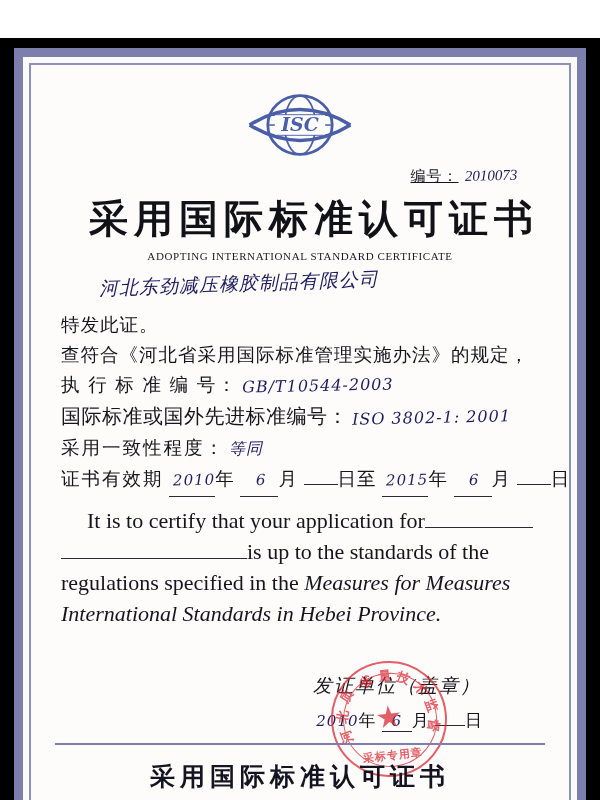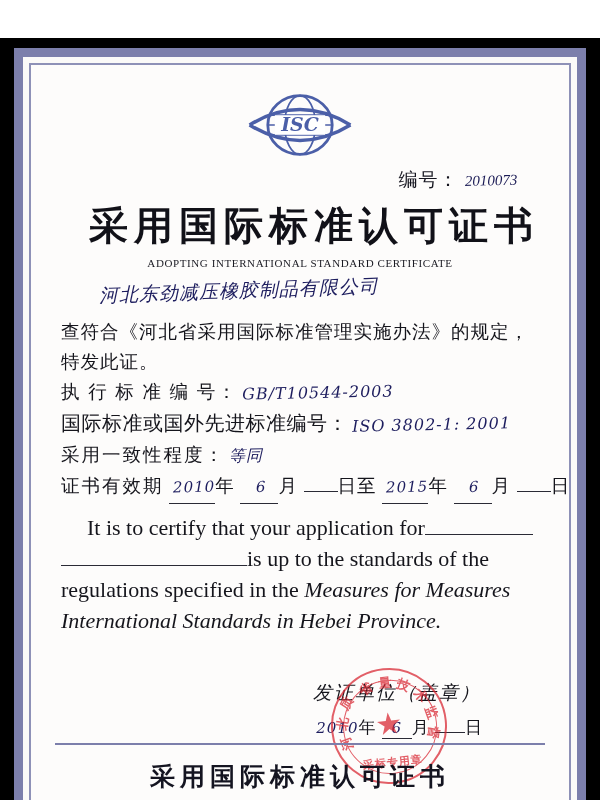--- a/index.html
+++ b/index.html
@@ -66,23 +66,24 @@
 
   
   .serial-row {
     display: flex;
     justify-content: flex-end;
     align-items: baseline;
     margin-top: 6px;
     padding-right: 22px;
   }
   .serial-label {
-    font-size: 19px;
+    font-size: 15px;
     color: #14141e;
     letter-spacing: 1px;
+    text-decoration: underline;
   }
   .serial-value {
     font-family: "Liberation Serif", serif;
     font-style: italic;
     font-size: 15px;
     color: #1b1b55;
     margin-left: 6px;
     transform: rotate(-1.5deg);
     transform-origin: left bottom;
   }
@@ -354,22 +355,22 @@
 
         <div class="title-cn">采用国际标准认可证书</div>
         <div class="title-en">ADOPTING INTERNATIONAL STANDARD CERTIFICATE</div>
 
         <div class="body-block">
 
           <div class="company-line">
             <span class="company-hand">河北东劲减压橡胶制品有限公司</span>
           </div>
 
+          <div class="line">特发此证。</div>
           <div class="line">查符合《河北省采用国际标准管理实施办法》的规定，</div>
-          <div class="line">特发此证。</div>
 
           <div class="field-row">
             <span class="field-label">执 行 标 准 编 号：</span><span class="field-hand">GB/T10544-2003</span>
           </div>
           <div class="field-row">
             <span class="field-label small">国际标准或国外先进标准编号：</span><span class="field-hand">ISO 3802-1: 2001</span>
           </div>
           <div class="field-row">
             <span class="field-label">采用一致性程度：</span><span class="field-hand">等同</span>
           </div>

